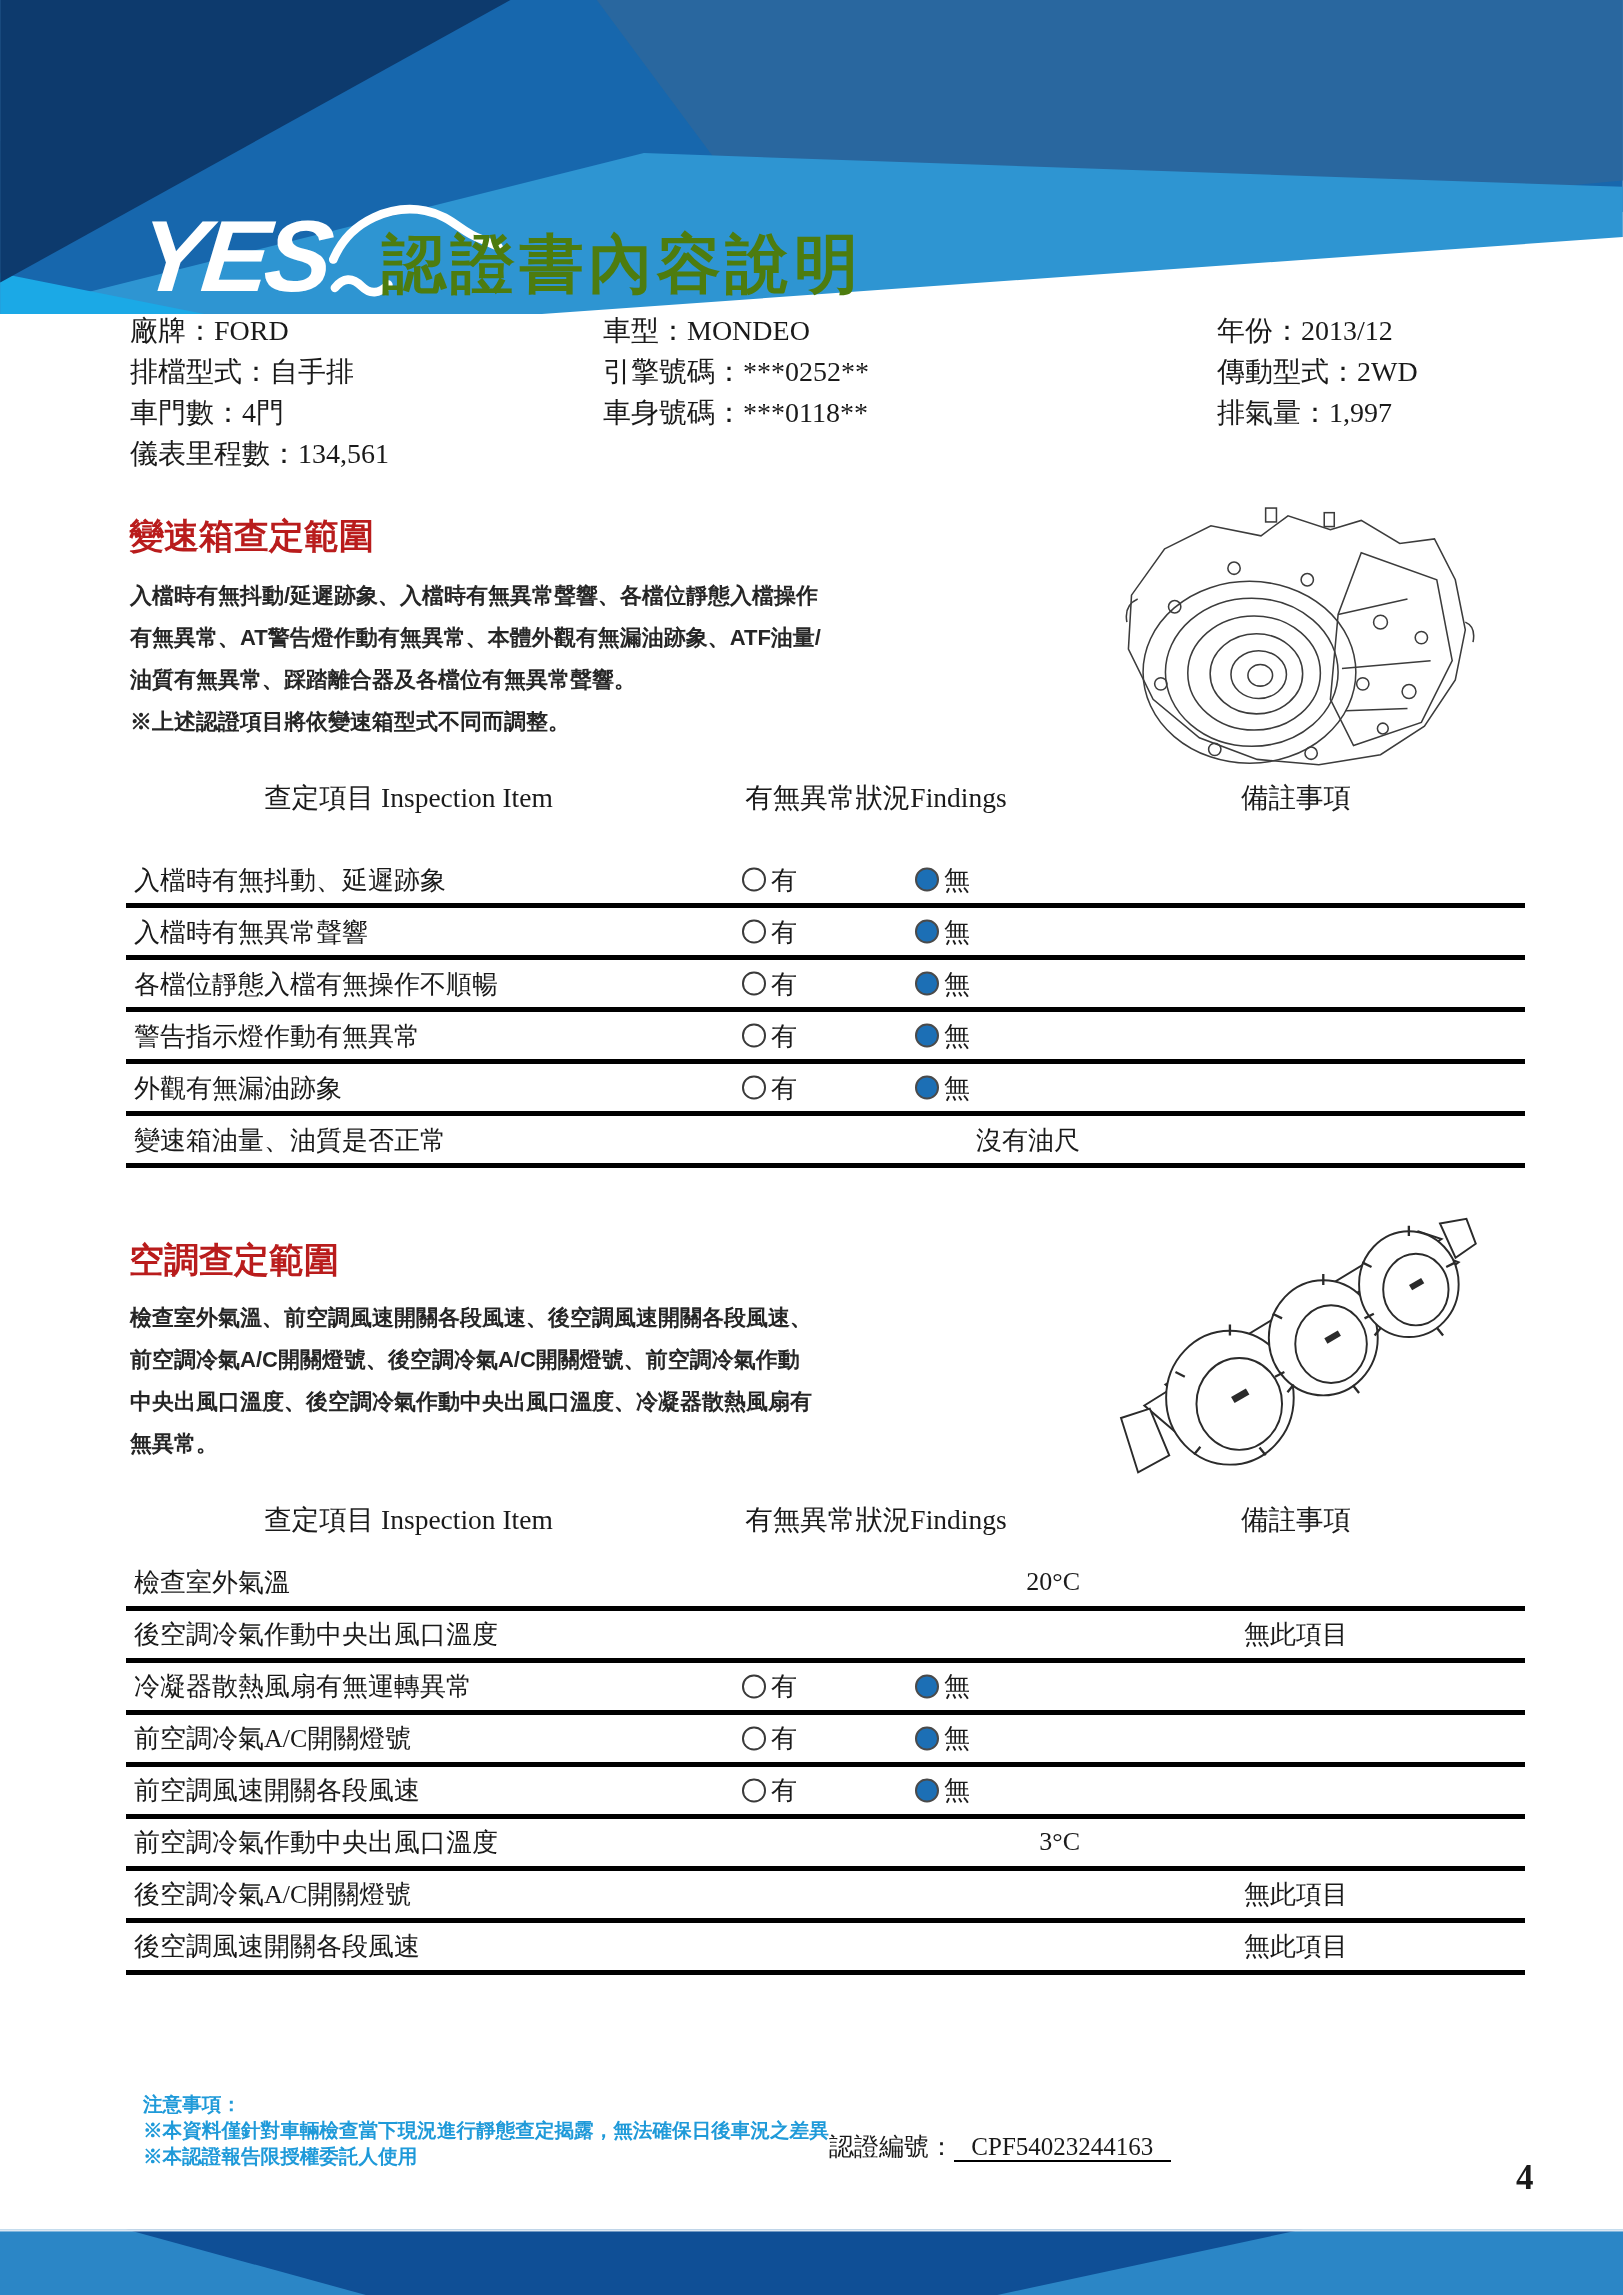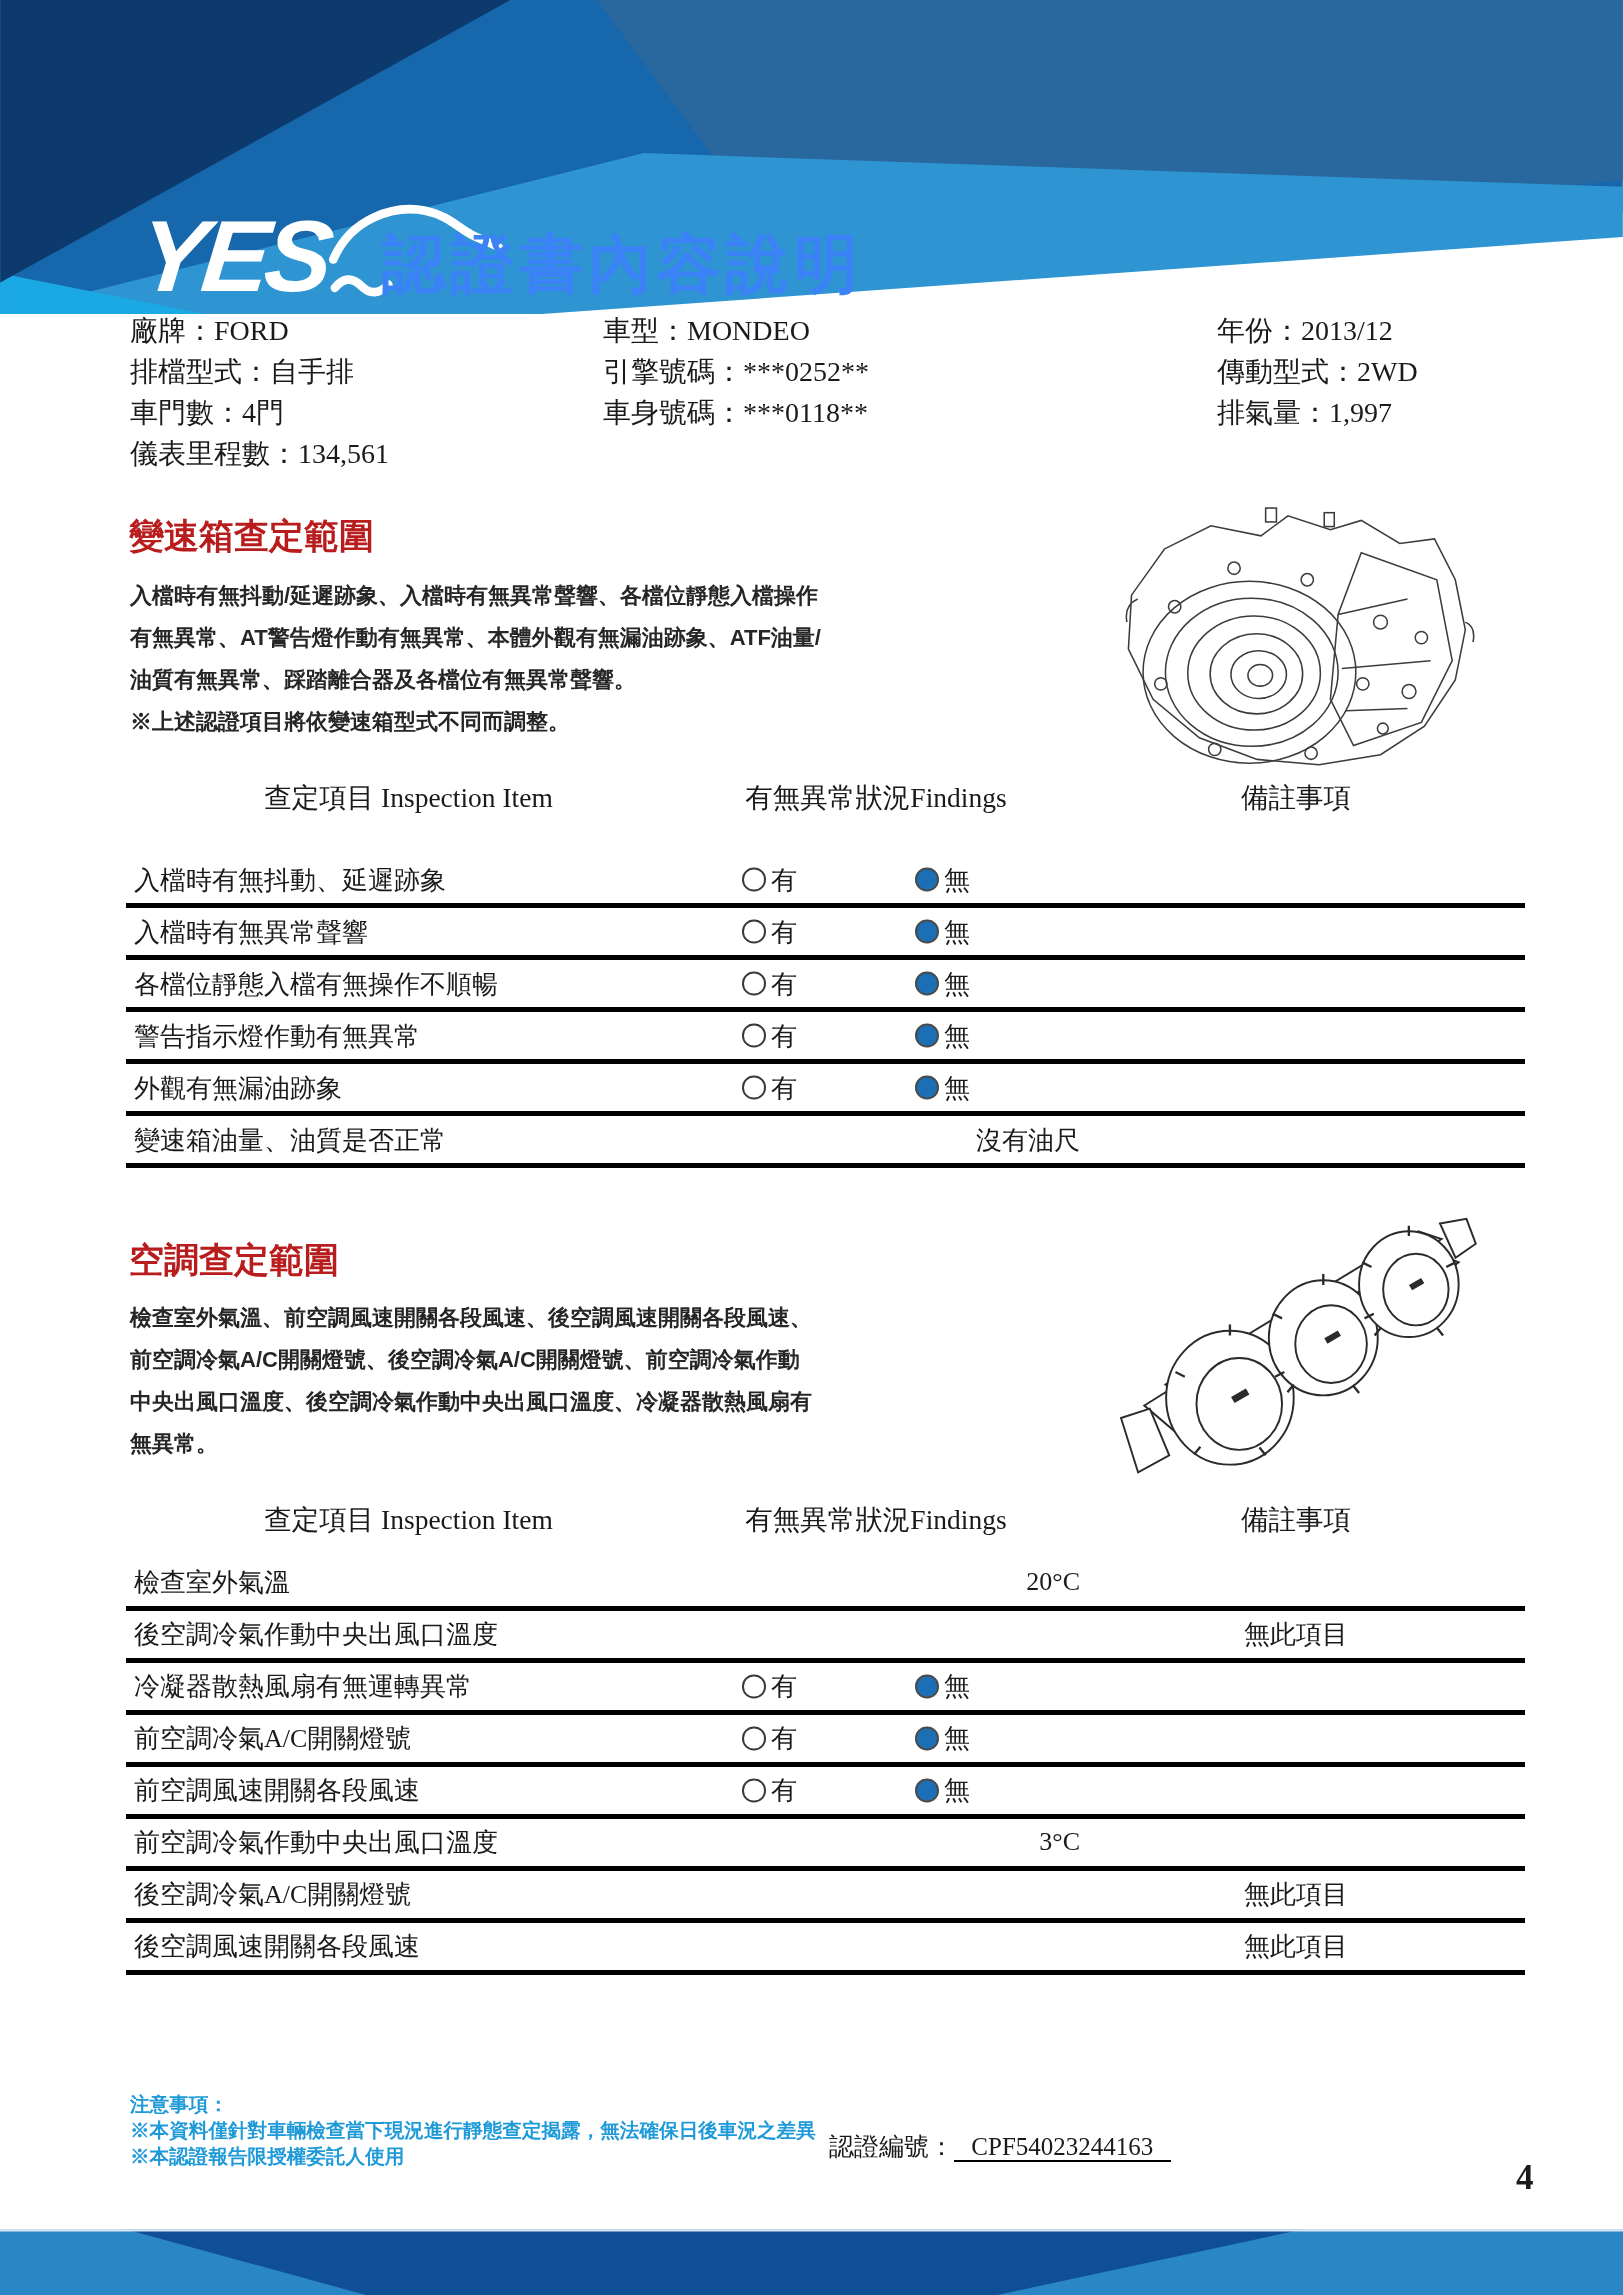--- a/index.html
+++ b/index.html
@@ -7,21 +7,21 @@
         font-family:"Liberation Serif",serif;color:#1a1a1a;}
 
   
   .hdr-svg{position:absolute;top:0;left:0;}
   .logo-wrap{position:absolute;left:140px;top:198px;width:369px;height:149px;color:#ffffff;}
   .logo-text{position:absolute;left:0;top:7.9px;font-family:"Liberation Sans",sans-serif;
              font-style:italic;font-weight:900;font-size:101px;letter-spacing:-4.7px;
              transform:skewX(-6deg);line-height:1;}
   .logo-car{position:absolute;left:187px;top:-11px;}
   .hdr-title{position:absolute;left:382px;top:232px;font-family:"Liberation Sans",sans-serif;
-             font-weight:bold;font-size:64px;color:#3b82f6;letter-spacing:4.7px;line-height:1;}
+             font-weight:bold;font-size:64px;color:#4d7c0f;letter-spacing:4.7px;line-height:1;}
 
   
   .info-col{position:absolute;top:310px;font-size:28px;line-height:41px;white-space:nowrap;}
   .info-col.c1{left:130px;}
   .info-col.c2{left:603px;}
   .info-col.c3{left:1217px;}
 
   
   .sec-title{position:absolute;left:129px;font-family:"Liberation Sans",sans-serif;
              font-weight:bold;font-size:35px;color:#b91c1c;line-height:1;}
@@ -46,21 +46,21 @@
   .rgroup{position:absolute;top:50%;transform:translateY(-50%);display:flex;align-items:center;gap:5.5px;}
   .rgroup.ryes{left:616px;}
   .rgroup.rno{left:789px;}
   .rb{display:inline-block;width:23.6px;height:23.6px;border:2.4px solid #3a3a3a;border-radius:50%;
       box-sizing:border-box;background:#ffffff;}
   .rb.filled{background:#1c6fb5;border-color:#4a4a4a;}
 
   
   .notes{position:absolute;left:130px;top:2091px;font-family:"Liberation Sans",sans-serif;
          font-weight:bold;font-size:19.6px;color:#1f9ad9;line-height:26px;}
-  .notes span{display:block;}
+  .notes span{display:block;margin-left:13px;}
   .cert{position:absolute;left:829px;top:2130px;font-size:25px;white-space:nowrap;}
   .cert .num{border-bottom:2.4px solid #000;padding:0 17.3px;}
   .pageno{position:absolute;left:1516px;top:2158px;font-size:35px;font-weight:bold;}
   .bbar{position:absolute;left:0;top:2229px;}
 </style>
 </head>
 <body>
 
 <div class="page">
 

